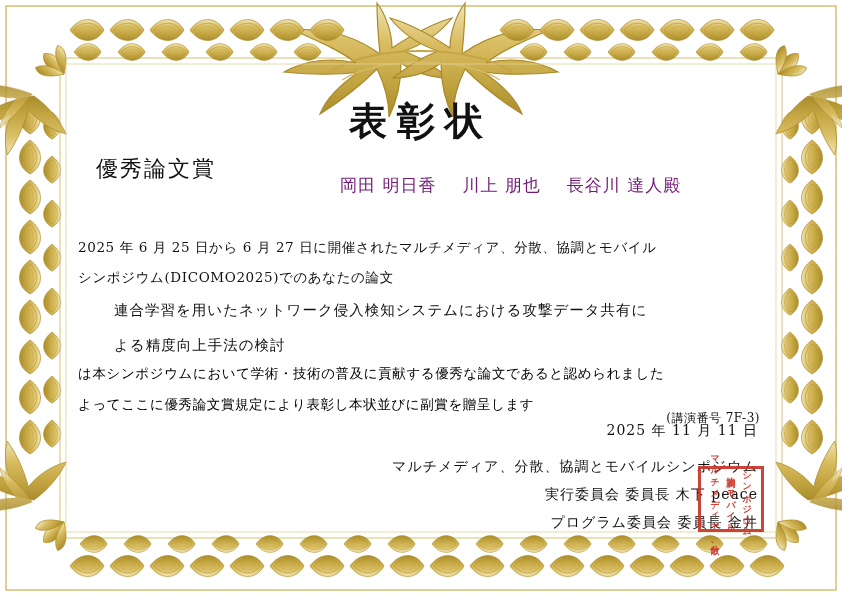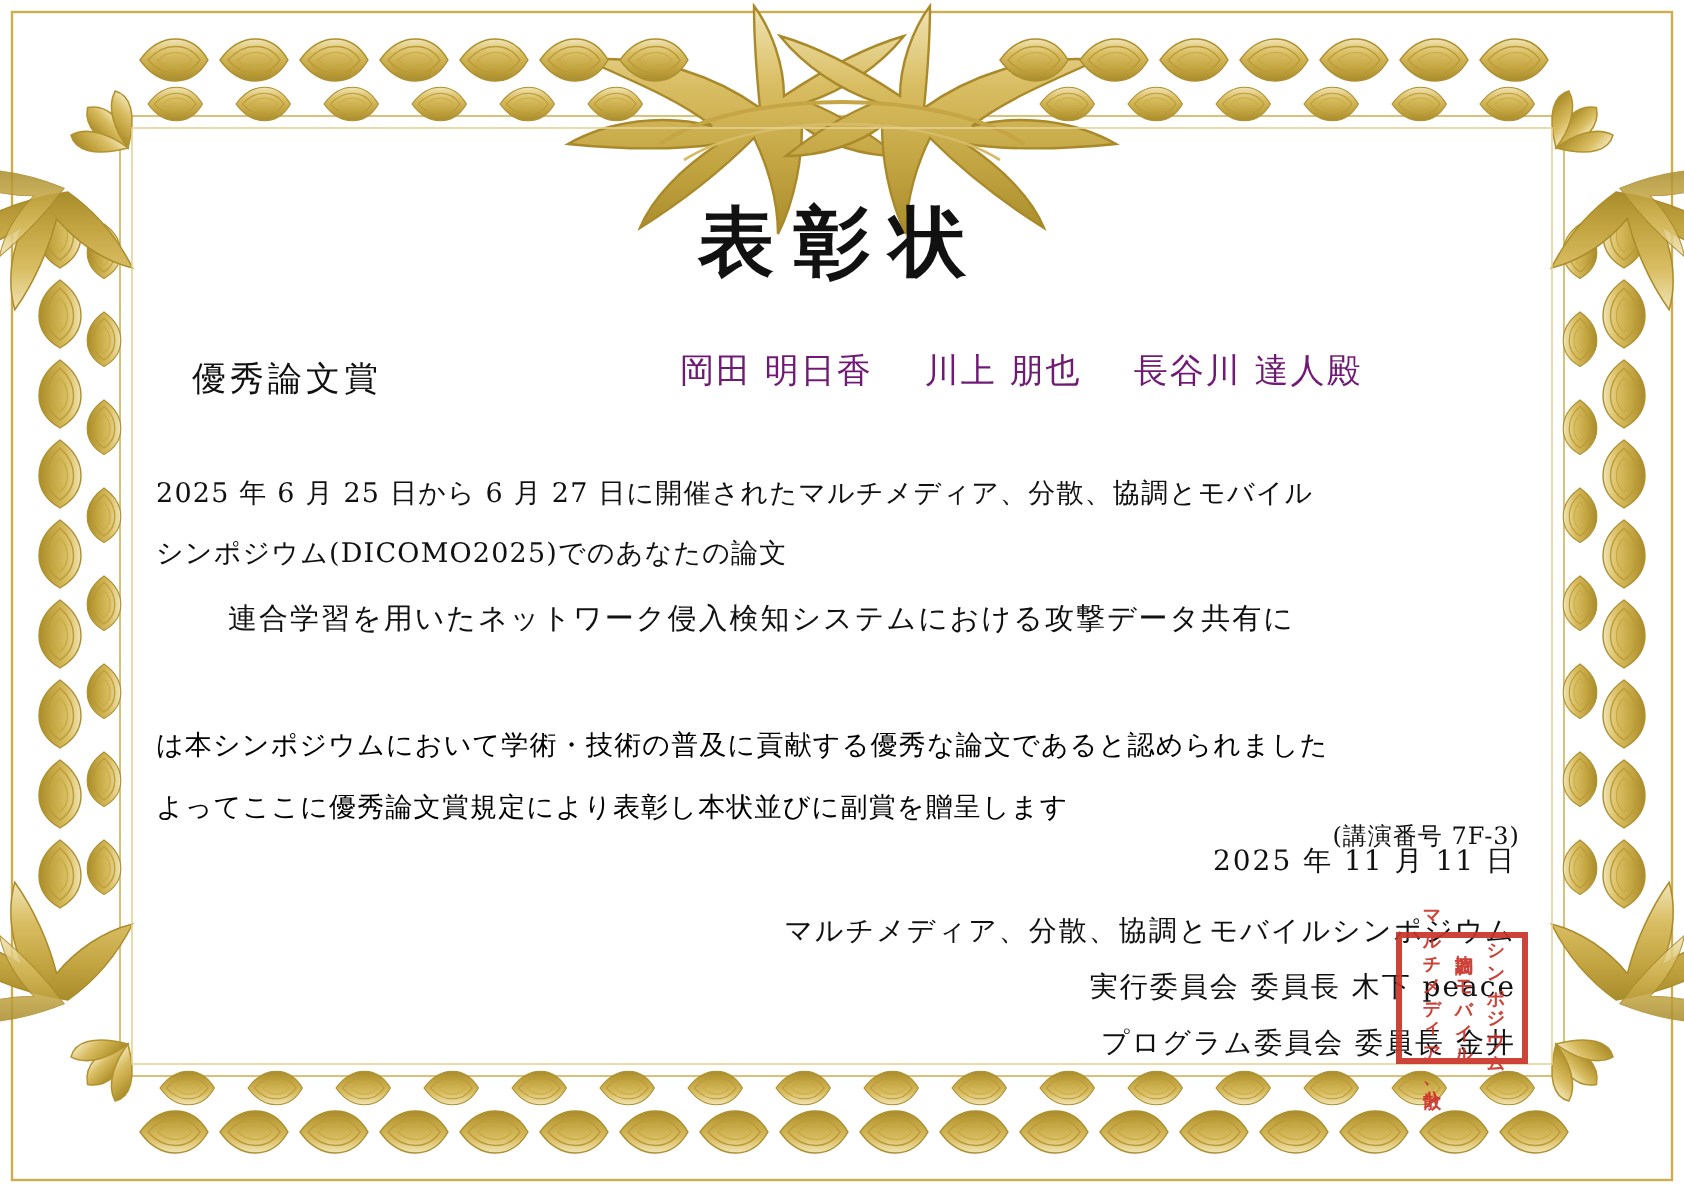--- a/index.html
+++ b/index.html
@@ -47,24 +47,23 @@
     color: #111111;
     font-weight: 600;
     margin-top: 22px;
     font-family: "DejaVu Serif", "Liberation Serif", serif;
   }
 
   .award-name {
     position: absolute;
     left: 18px;
     top: 80px;
-    font-size: 17px;
+    font-size: 22px;
     letter-spacing: 2px;
     color: #111111;
-    margin-top: 24px;
   }
 
   .recipients {
     position: absolute;
     left: 262px;
     top: 100px;
     font-size: 17px;
     letter-spacing: 1px;
     color: #701a75;
     white-space: nowrap;
@@ -558,20 +557,21 @@
     <div class="award-name">優秀論文賞</div>
 
     <div class="recipients">
       <span class="rname">岡田 明日香</span><span class="rname">川上 朋也</span><span class="rname">長谷川 達人殿</span>
     </div>
 
     <div class="body-block">
       <div class="line">2025 年 6 月 25 日から 6 月 27 日に開催されたマルチメディア、分散、協調とモバイル</div>
       <div class="line">シンポジウム(DICOMO2025)でのあなたの論文</div>
       <div class="paper-title-1">連合学習を用いたネットワーク侵入検知システムにおける攻撃データ共有に</div>
+      <div class="paper-title-2">よる精度向上手法の検討</div>
       <div class="session-no">(講演番号 7F-3)</div>
     </div>
 
     <div class="closing">
       <div class="line">は本シンポジウムにおいて学術・技術の普及に貢献する優秀な論文であると認められました</div>
       <div class="line">よってここに優秀論文賞規定により表彰し本状並びに副賞を贈呈します</div>
     </div>
 
     <div class="date-line">2025 年 11 月 11 日</div>
 

